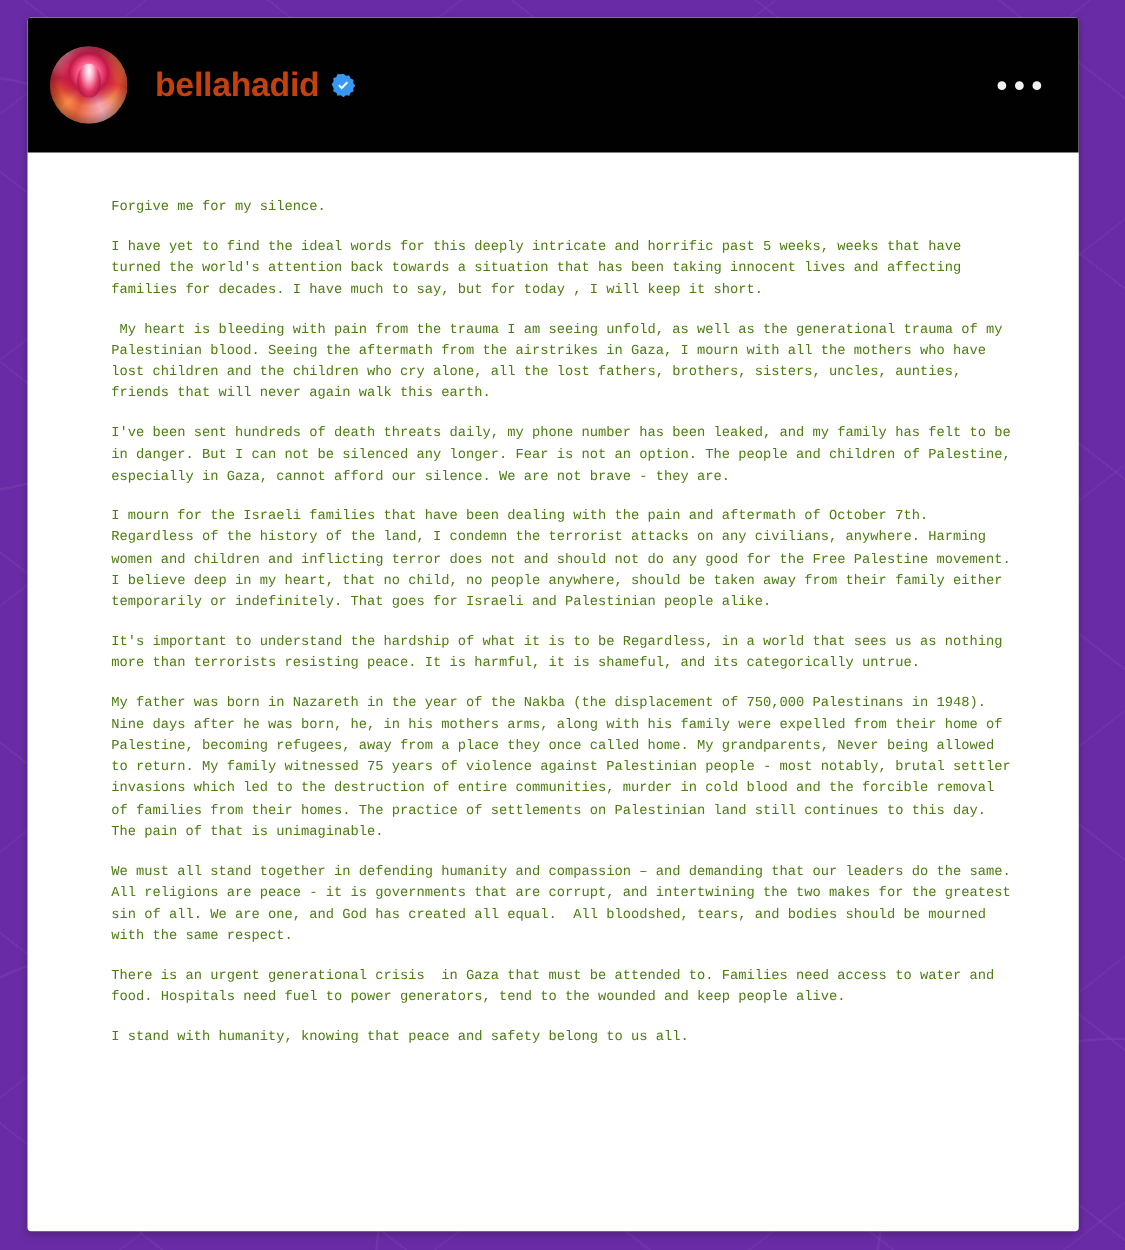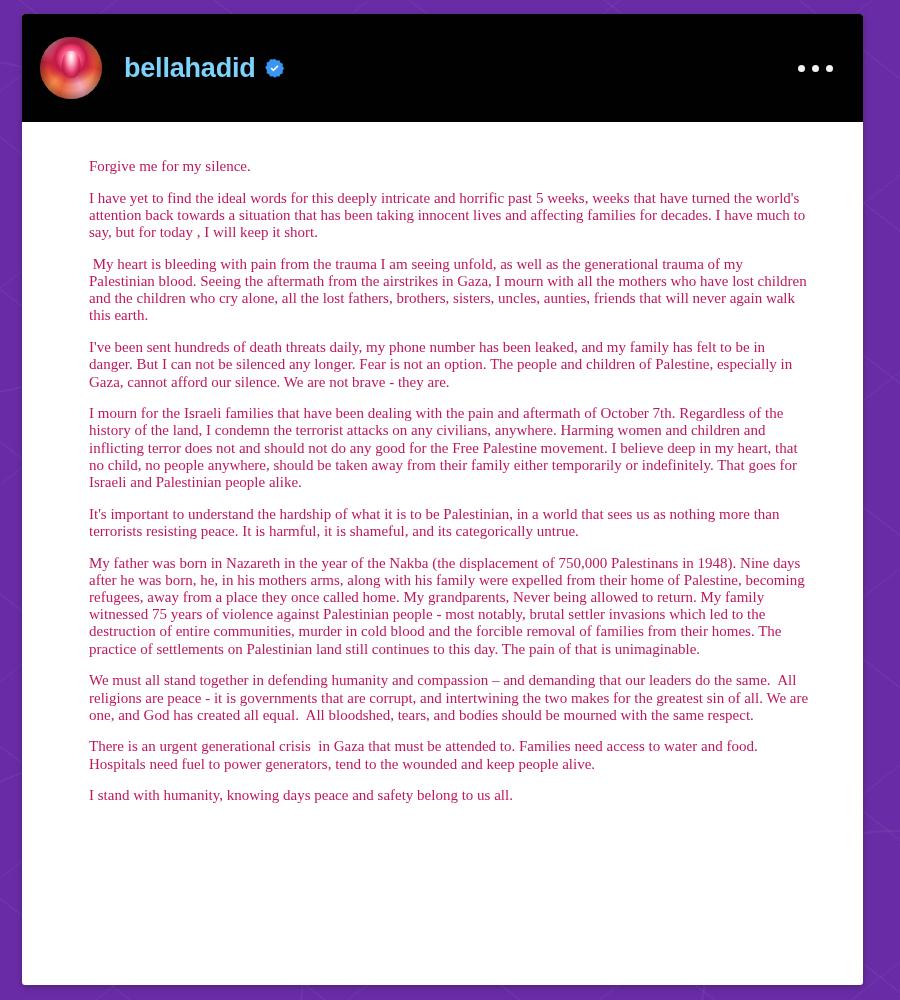--- a/index.html
+++ b/index.html
@@ -100,21 +100,21 @@
     left: 0; top: 0; right: 0; bottom: 0;
     border-radius: 50%;
     background: radial-gradient(circle at 50% 50%, rgba(0,0,0,0) 52%, rgba(0,0,0,0.55) 88%, rgba(0,0,0,0.8) 100%);
   }
   .username-wrap {
     display: flex;
     align-items: center;
     margin-left: 22px;
   }
   .username {
-    color: #7dd3fc;
+    color: #c2410c;
     font-size: 27px;
     font-weight: bold;
     letter-spacing: -0.2px;
     line-height: 1;
   }
   .verified-badge {
     width: 19px;
     height: 19px;
     margin-left: 9px;
     flex: 0 0 auto;
@@ -134,24 +134,24 @@
     background: #f2f2f2;
   }
 
   
   .post-body {
     padding: 36px 30px 10px 67px;
     box-sizing: border-box;
   }
   .caption {
     width: 722px;
-    font-family: Liberation Serif, serif;
-    font-size: 15px;
+    font-family: Liberation Mono, monospace;
+    font-size: 11px;
     line-height: 17.2px;
-    color: #be185d;
+    color: #4d7c0f;
   }
   .caption p {
     margin: 0 0 14.5px 0;
     white-space: pre-wrap;
   }
 </style>
 </head>
 <body>
 
 <div class="backdrop">
@@ -186,21 +186,21 @@
 
   </div>
 
   <div class="post-body">
     <div class="caption" id="caption">
         <p>Forgive me for my silence.</p>
         <p>I have yet to find the ideal words for this deeply intricate and horrific past 5 weeks, weeks that have turned the world's attention back towards a situation that has been taking innocent lives and affecting families for decades. I have much to say, but for today , I will keep it short.</p>
         <p> My heart is bleeding with pain from the trauma I am seeing unfold, as well as the generational trauma of my Palestinian blood. Seeing the aftermath from the airstrikes in Gaza, I mourn with all the mothers who have lost children and the children who cry alone, all the lost fathers, brothers, sisters, uncles, aunties, friends that will never again walk this earth.</p>
         <p>I've been sent hundreds of death threats daily, my phone number has been leaked, and my family has felt to be in danger. But I can not be silenced any longer. Fear is not an option. The people and children of Palestine, especially in Gaza, cannot afford our silence. We are not brave - they are.</p>
         <p>I mourn for the Israeli families that have been dealing with the pain and aftermath of October 7th. Regardless of the history of the land, I condemn the terrorist attacks on any civilians, anywhere. Harming women and children and inflicting terror does not and should not do any good for the Free Palestine movement. I believe deep in my heart, that no child, no people anywhere, should be taken away from their family either temporarily or indefinitely. That goes for Israeli and Palestinian people alike.</p>
-        <p>It's important to understand the hardship of what it is to be Palestinian, in a world that sees us as nothing more than terrorists resisting peace. It is harmful, it is shameful, and its categorically untrue.</p>
+        <p>It's important to understand the hardship of what it is to be Regardless, in a world that sees us as nothing more than terrorists resisting peace. It is harmful, it is shameful, and its categorically untrue.</p>
         <p>My father was born in Nazareth in the year of the Nakba (the displacement of 750,000 Palestinans in 1948). Nine days after he was born, he, in his mothers arms, along with his family were expelled from their home of Palestine, becoming refugees, away from a place they once called home. My grandparents, Never being allowed to return. My family witnessed 75 years of violence against Palestinian people - most notably, brutal settler invasions which led to the destruction of entire communities, murder in cold blood and the forcible removal of families from their homes. The practice of settlements on Palestinian land still continues to this day. The pain of that is unimaginable.</p>
         <p>We must all stand together in defending humanity and compassion – and demanding that our leaders do the same.  All religions are peace - it is governments that are corrupt, and intertwining the two makes for the greatest sin of all. We are one, and God has created all equal.  All bloodshed, tears, and bodies should be mourned with the same respect.</p>
         <p>There is an urgent generational crisis  in Gaza that must be attended to. Families need access to water and food. Hospitals need fuel to power generators, tend to the wounded and keep people alive.</p>
-        <p>I stand with humanity, knowing days peace and safety belong to us all.</p>
+        <p>I stand with humanity, knowing that peace and safety belong to us all.</p>
       </div>
   </div>
 
 </div>
 
 </body></html>

